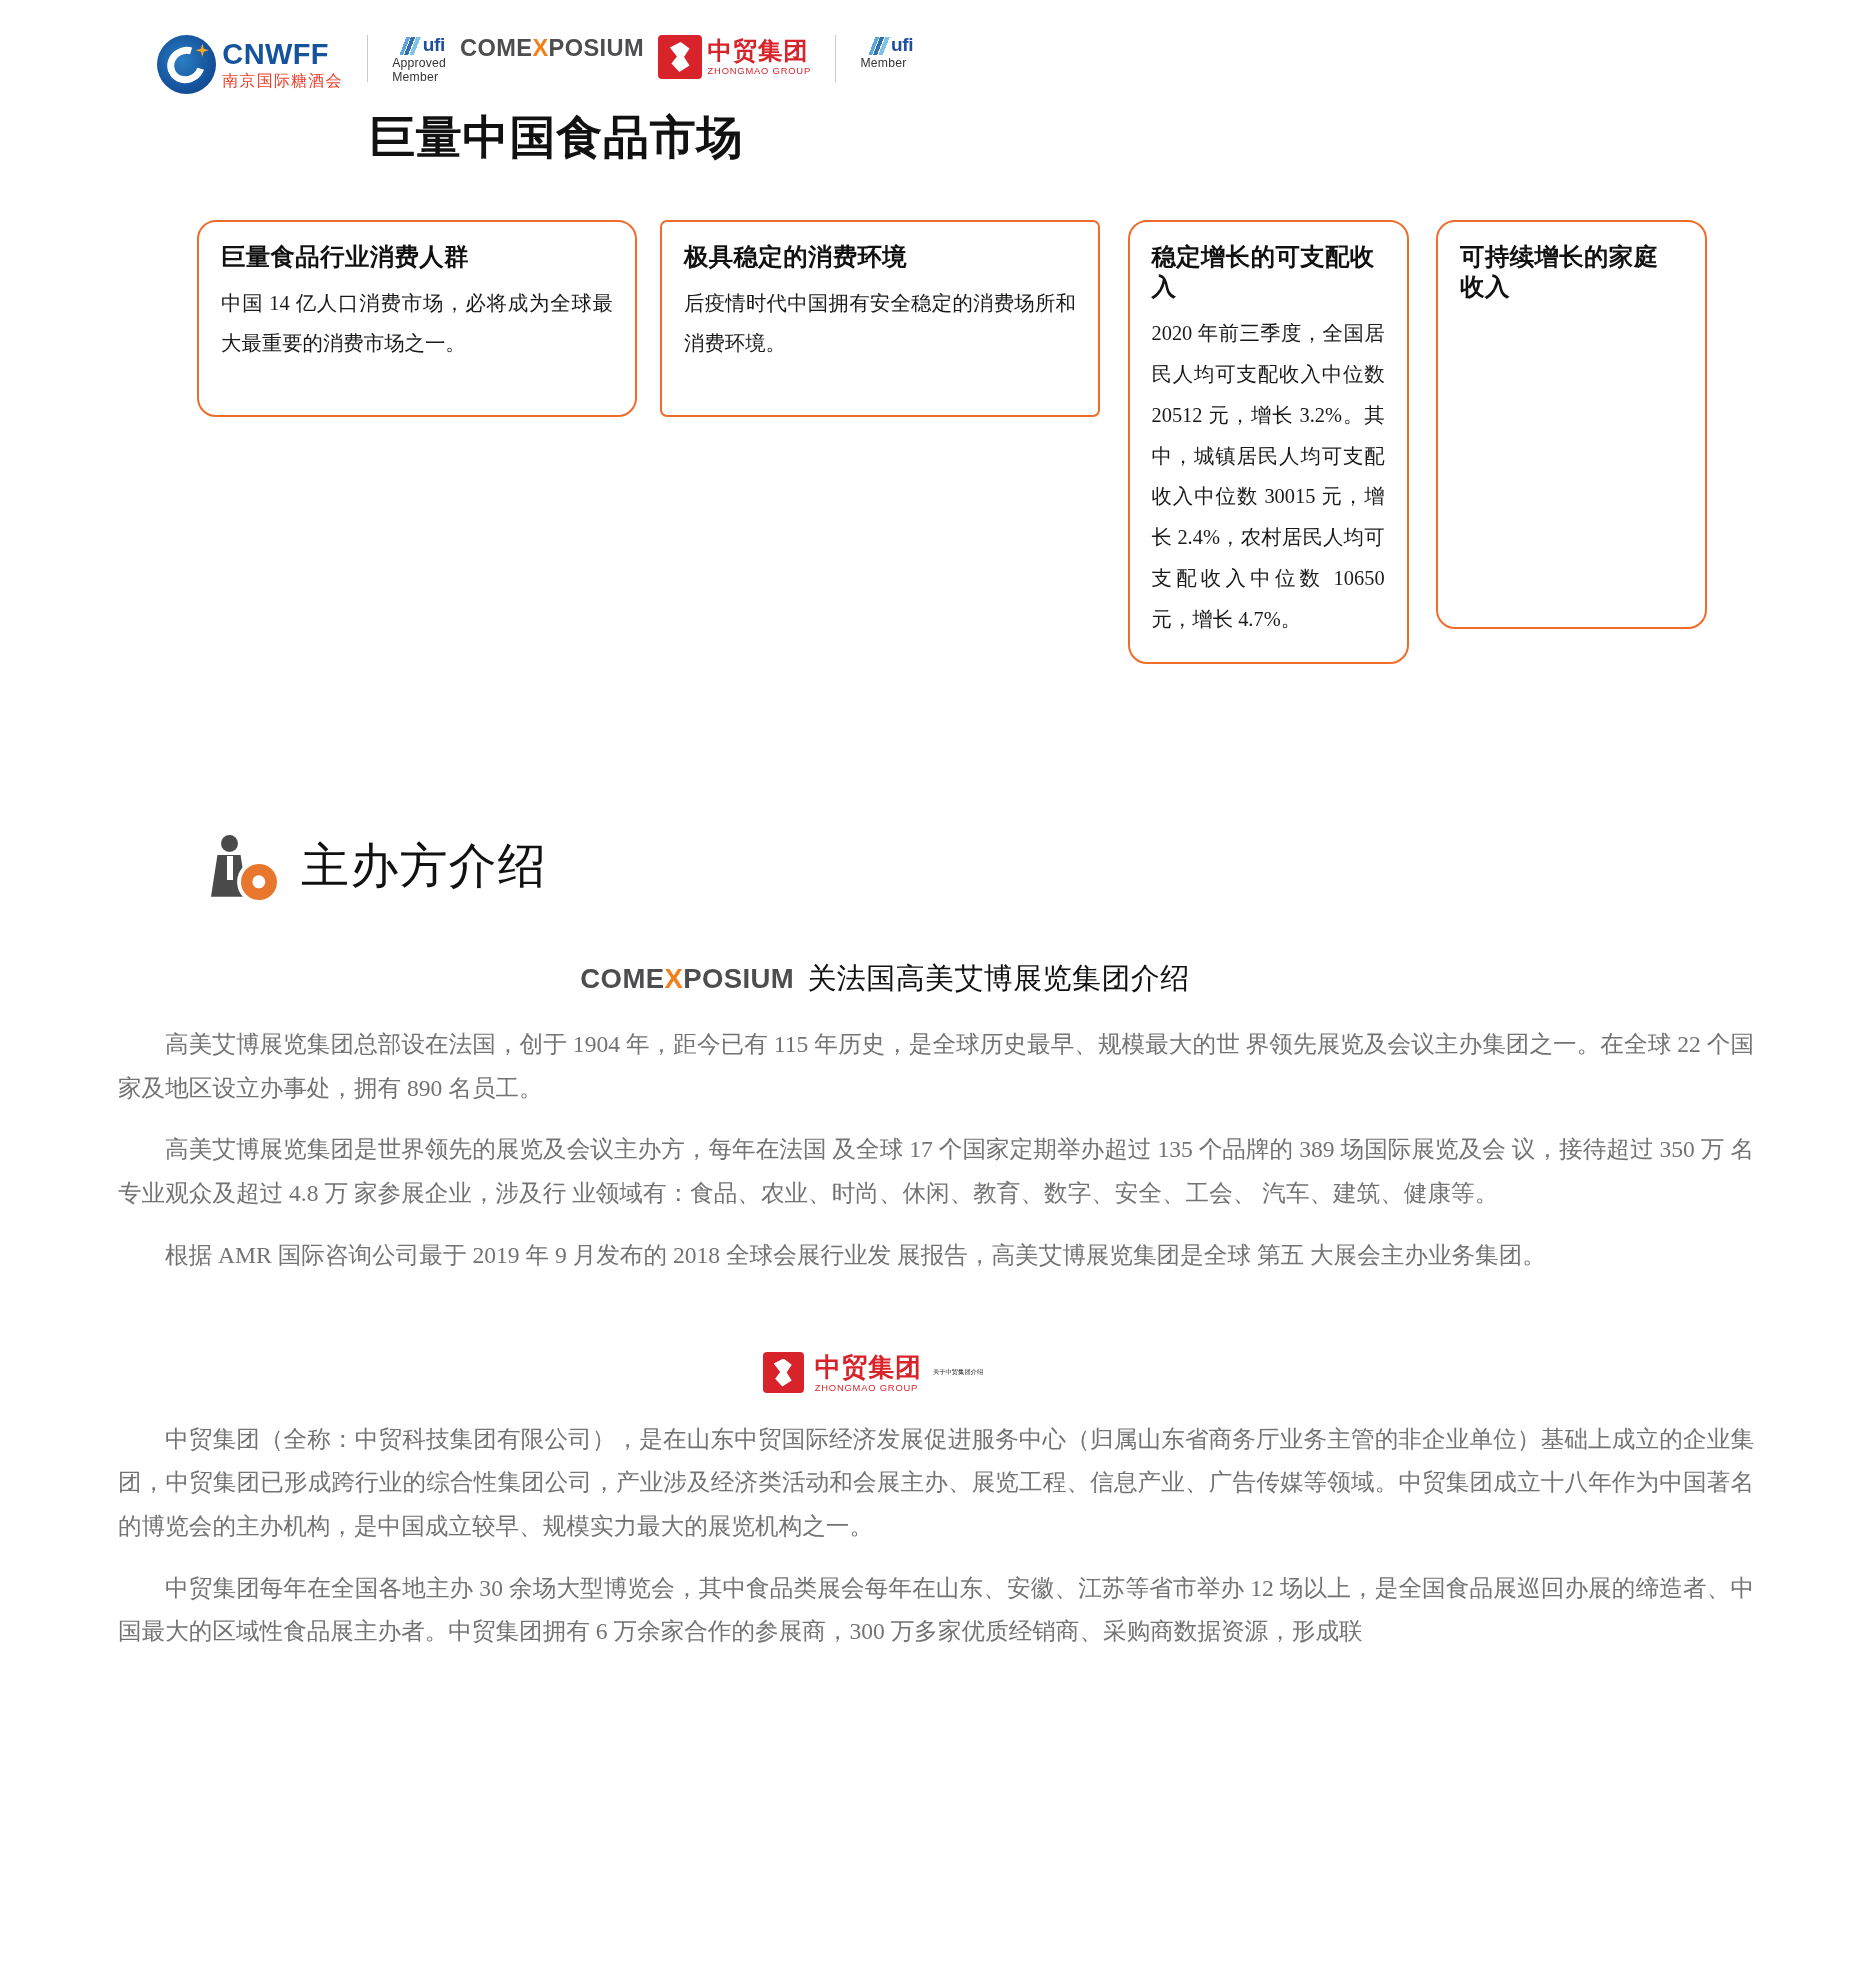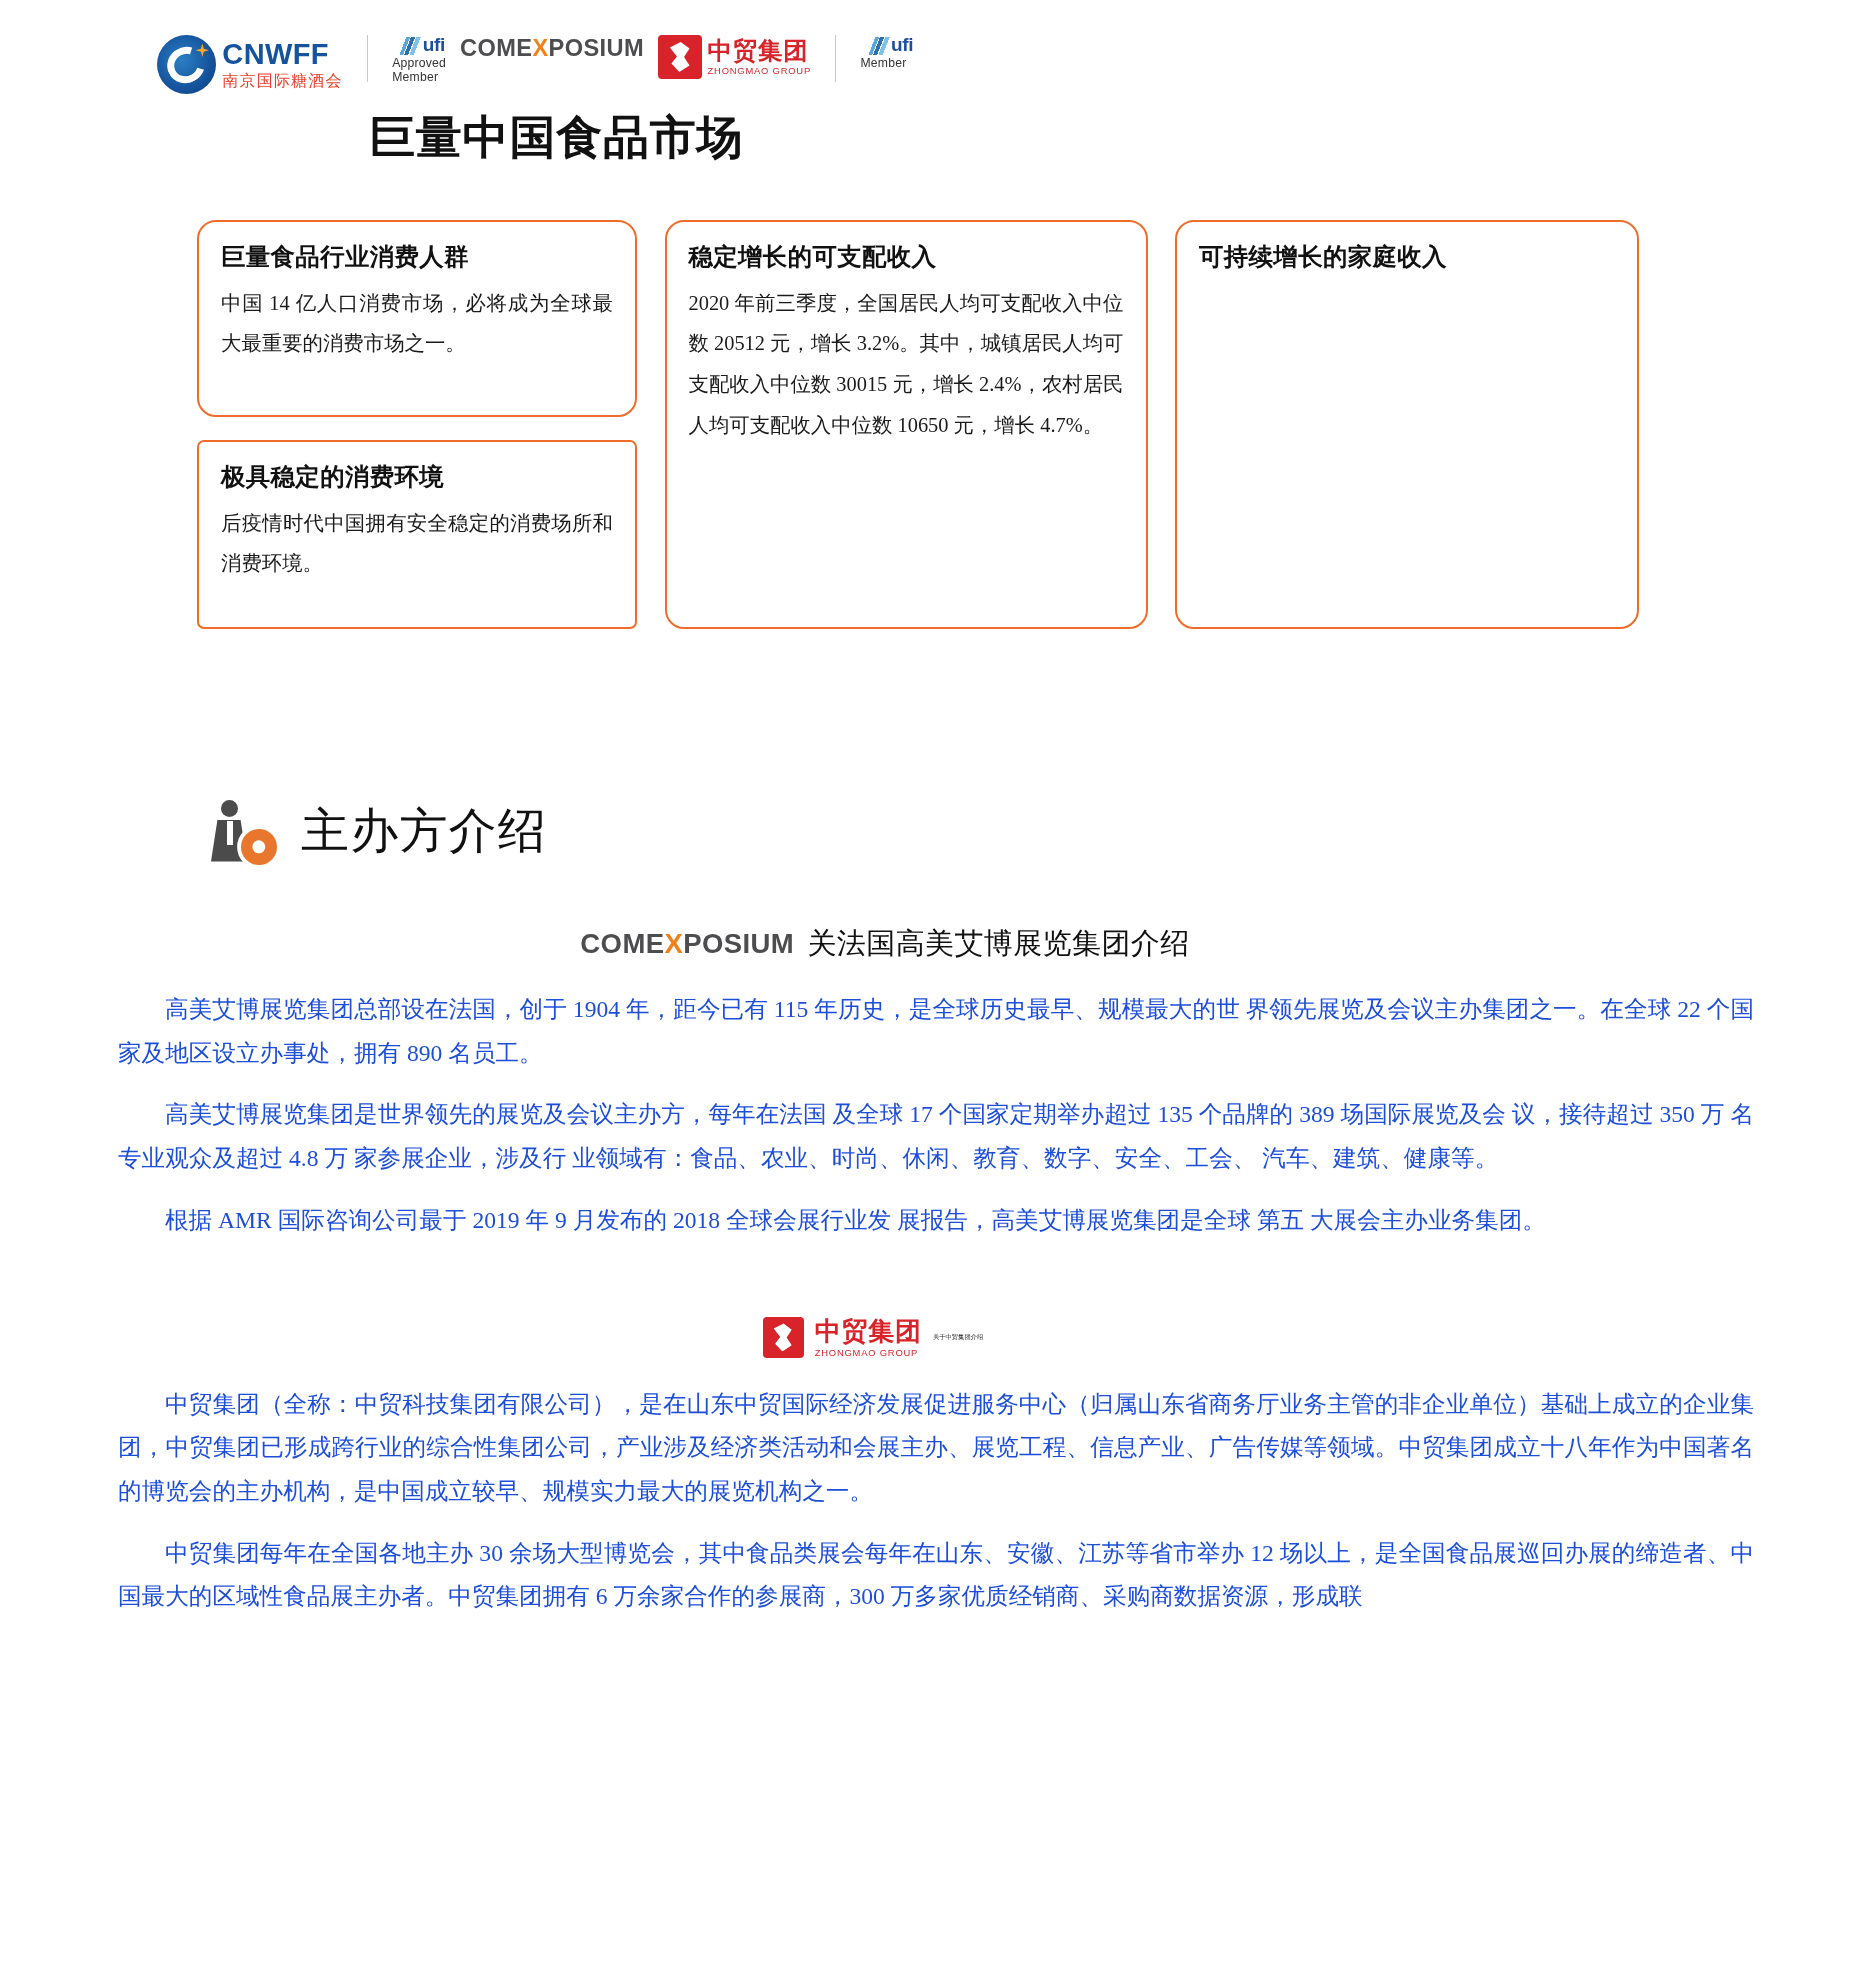--- a/index.html
+++ b/index.html
@@ -192,21 +192,21 @@
   .cards {
     position: relative;
     margin: 51px 0 0 0;
     padding: 0 165px 0 197px;
     display: flex;
     align-items: flex-start;
     gap: 27.5px;
   }
   .card-col {
     display: flex;
-    flex-direction: column;
+    flex-direction: row;
     gap: 23px;
   }
   .card {
     border: 2.4px solid #ef6c2a;
     border-radius: 19px;
     box-sizing: border-box;
     padding: 20.4px 22px 22px 22px;
   }
   .card-narrow { width: 440px; }
   .card-mid    { width: 483px; }
@@ -350,21 +350,21 @@
   }
 
   
   .body-wrap {
     padding: 0 118px 0 118px;
   }
   .para {
     font-family: "Liberation Serif", serif;
     font-size: 23.6px;
     line-height: 1.85;
-    color: #1d4ed8;
+    color: #737373;
     text-align: justify;
     text-justify: inter-ideograph;
     text-indent: 47px;
     margin: 18px 0 0 0;
   }
   .para.first { margin-top: 24.4px; }
 </style>
 </head>
 <body>
 

